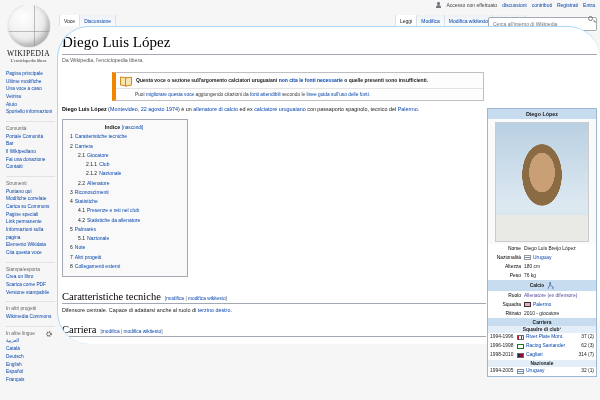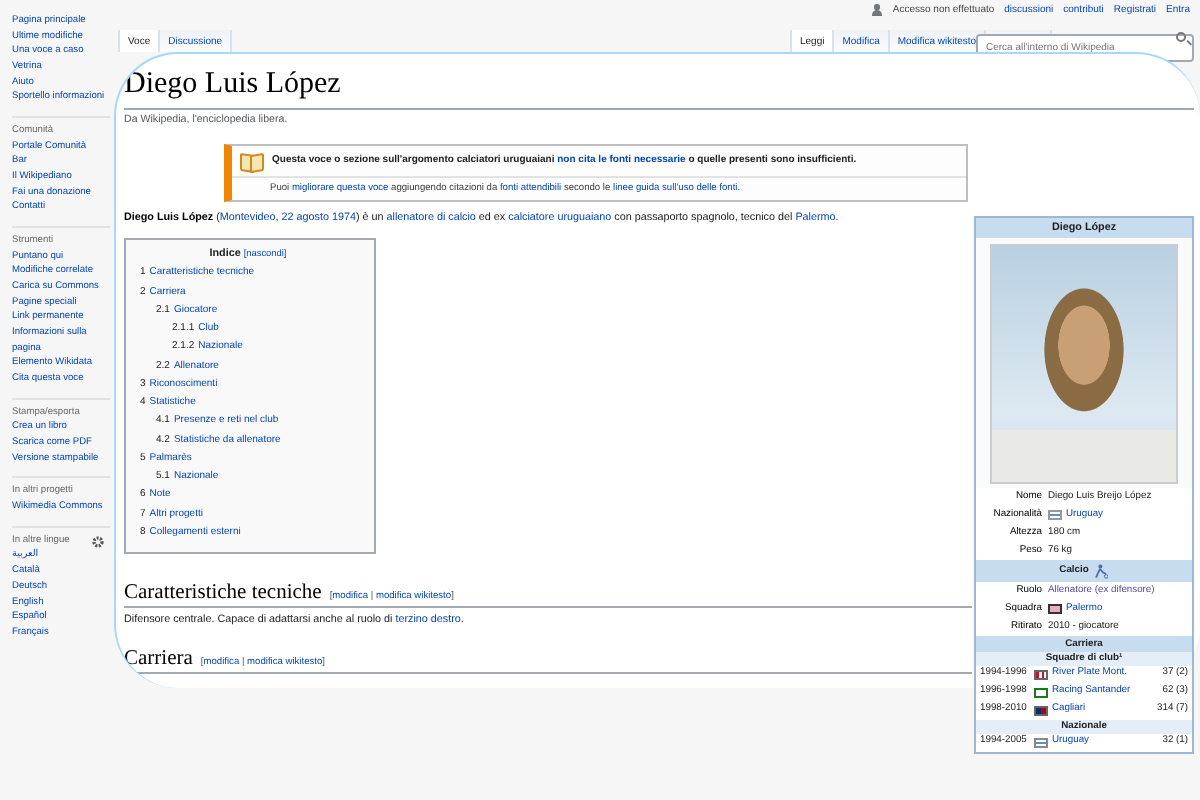--- a/index.html
+++ b/index.html
@@ -111,20 +111,25 @@
 <div id="personal-bar">
   <span class="person-ic"></span>
   <span class="plain">Accesso non effettuato</span>
   <a>discussioni</a>
   <a>contributi</a>
   <a>Registrati</a>
   <a>Entra</a>
 </div>
 
 <div id="sidebar">
+  <div id="logo">
+    <div class="globe"></div>
+    <div class="wordmark">WIKIPEDIA</div>
+    <div class="logo-tagline">L'enciclopedia libera</div>
+  </div>
   <nav id="sidebar-nav">
     <a class="side-link">Pagina principale</a>
     <a class="side-link">Ultime modifiche</a>
     <a class="side-link">Una voce a caso</a>
     <a class="side-link">Vetrina</a>
     <a class="side-link">Aiuto</a>
     <a class="side-link">Sportello informazioni</a>
 
     <div class="side-head">
         <span>Comunità</span>

